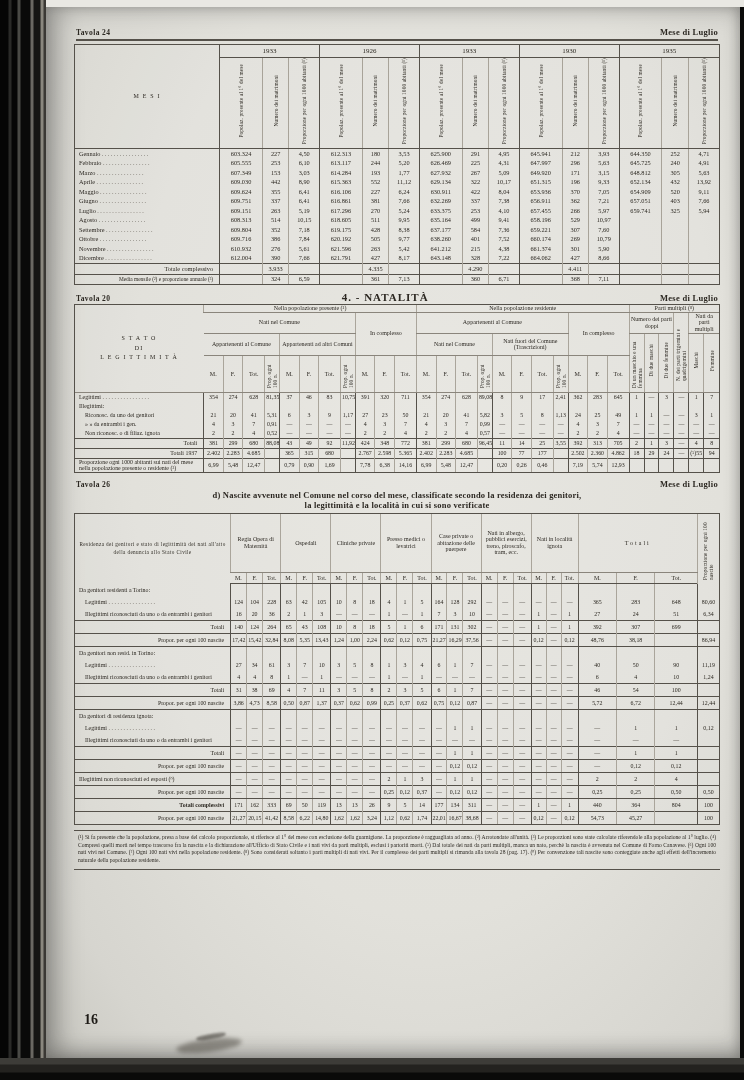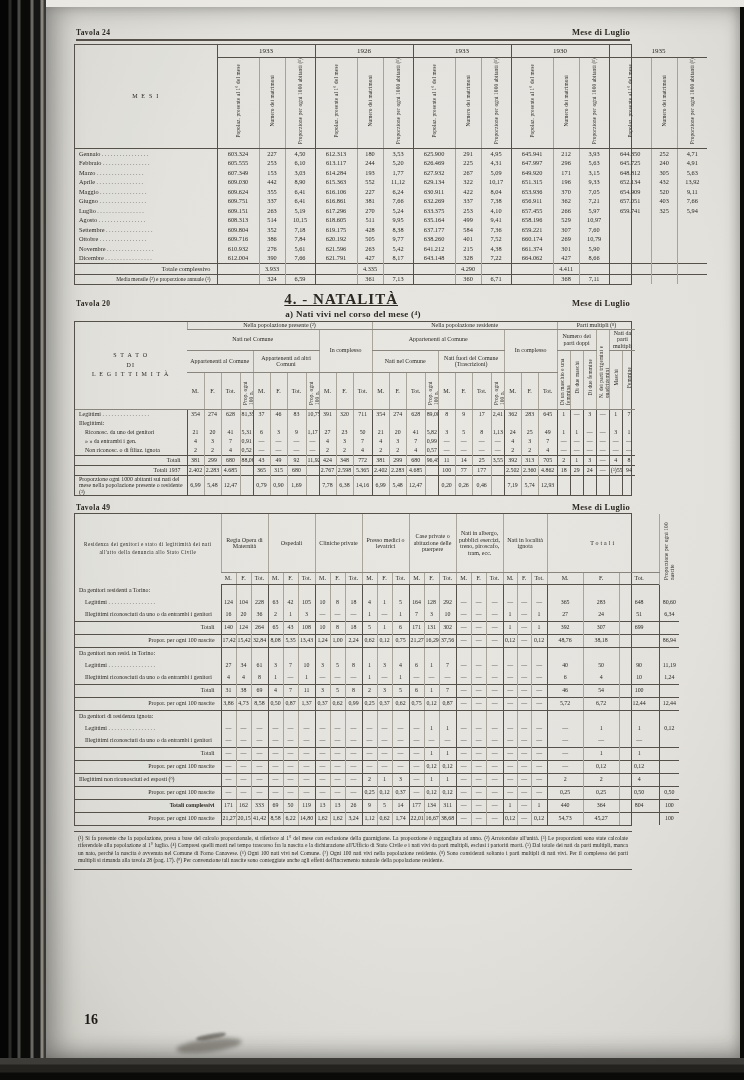--- a/index.html
+++ b/index.html
@@ -7,21 +7,21 @@
        font-family:"Liberation Serif","DejaVu Serif",serif;}
   .spine{position:absolute;left:0;top:0;width:46px;height:1080px;
          background:linear-gradient(90deg,#050505 0 8px,#2a2a28 9px 11px,#060606 12px 17px,#4a4a46 18px 20px,#0a0a09 21px 30px,#6a6862 31px 33px,#151513 34px 40px,#8a877e 41px 43px,#3a3834 44px 46px);}
   .topstrip{position:absolute;left:0;top:0;width:744px;height:7px;background:#e9e8e3;}
   .bottomband{position:absolute;left:0;bottom:0;width:744px;height:22px;
         background:linear-gradient(180deg,#3d3c38 0 6px,#23221f 7px 14px,#0a0a09 15px 22px);}
   .paper{position:absolute;left:46px;top:7px;width:694px;height:1051px;
          background:
            radial-gradient(ellipse at 55% 40%, #e7e6e1 0%, #e2e1db 55%, #d6d5cf 85%, #c9c8c1 100%);
          box-shadow:inset 12px 0 26px rgba(0,0,0,.28), inset -3px 0 8px rgba(0,0,0,.12), inset 0 -8px 18px rgba(0,0,0,.15);}
-  .content{position:absolute;left:28px;top:16px;width:558px;color:#2c2822;
+  .content{position:absolute;left:28px;top:16px;width:646px;color:#2c2822;
            filter:blur(.15px);}
 
   
   .toprow{display:flex;justify-content:space-between;align-items:flex-end;height:14px;margin:0 2px 3px 2px;
           border-bottom:2px solid #55514a;padding-bottom:2px;}
   .tavlabel{font-size:7.5px;font-weight:bold;letter-spacing:.4px;}
   .meselabel{font-size:8.5px;font-weight:bold;letter-spacing:.3px;}
 
   .box{border:1px solid #55514a;background:rgba(255,255,255,.06);}
   .boxtitle{text-align:center;font-size:9.5px;font-weight:bold;letter-spacing:.4px;
@@ -68,21 +68,21 @@
 
   
   .t26 td,.t26 th{border-left:1px solid #aaa59b;}
   .t26 td:first-child,.t26 th:first-child{border-left:none;}
   .t26 td:nth-child(3n+2){border-left:1px solid #55514a;}
   .t26 td:nth-child(26){border-left:1px solid #55514a;}
   .t26 .num{font-size:5.9px;height:12px;}
   .t26 .stub{font-size:5.9px;}
 
   .secline{display:flex;justify-content:space-between;align-items:flex-end;margin:6px 2px 1px 2px;}
-  .sectitle{font-size:15px;font-weight:bold;letter-spacing:1px;text-decoration:underline;}
+  .sectitle{font-size:11px;font-weight:bold;letter-spacing:1px;}
   .subtitle{text-align:center;font-size:9px;font-weight:bold;margin-bottom:2px;letter-spacing:.3px;}
   .subtitle2{text-align:center;font-size:8.5px;font-weight:bold;margin-bottom:2px;line-height:1.25;letter-spacing:.2px;}
 
   .stubhead{font-size:6px;text-align:center;letter-spacing:1.2px;line-height:1.6;}
   .stubhead26{font-size:5.2px;text-align:center;letter-spacing:.4px;line-height:1.5;white-space:normal;}
 
   .footnotes{font-size:5.6px;line-height:1.35;text-align:justify;margin-top:5px;
              border-top:1px solid #55514a;padding:3px 4px 4px 4px;border-bottom:1px solid #55514a;}
   .pagenum{position:absolute;left:38px;top:1005px;font-size:14px;font-weight:bold;color:#1d1a16;}
   .stamp{position:absolute;left:130px;top:1032px;width:66px;height:13px;background:#3a362e;
@@ -407,21 +407,20 @@
             </tr>
           </tbody>
       </table>
     </div>
 
     <div class="secline">
       <span class="tavlabel">Tavola 20</span>
       <span class="sectitle">4. - NATALITÀ</span>
       <span class="meselabel">Mese di Luglio</span>
     </div>
-    <div class="subtitle">a) Nati vivi nel corso del mese (⁴)</div>
 
     <div class="box">
       <table class="t25">
         <colgroup>
           <col style="width:112px">
           <col style="width:17px">
             <col style="width:17px">
             <col style="width:19px">
             <col style="width:13px">
           <col style="width:17px">
@@ -750,23 +749,27 @@
               <td class="num"></td>
               <td class="num"></td>
               <td class="num"></td>
               <td class="num"></td>
             </tr>
           </tbody>
       </table>
     </div>
 
     <div class="secline">
-      <span class="tavlabel">Tavola 49</span>
+      <span class="tavlabel">Tavola 26</span>
       <span></span>
       <span class="meselabel">Mese di Luglio</span>
+    </div>
+    <div class="subtitle2">
+      <div>d) Nascite avvenute nel Comune nel corso del mese, classificate secondo la residenza dei genitori,</div>
+      <div>la legittimità e la località in cui si sono verificate</div>
     </div>
 
     <div class="box">
       <table class="t26">
         <colgroup>
           <col style="width:146px">
           <col style="width:15px">
             <col style="width:15px">
             <col style="width:17px">
           <col style="width:15px">

